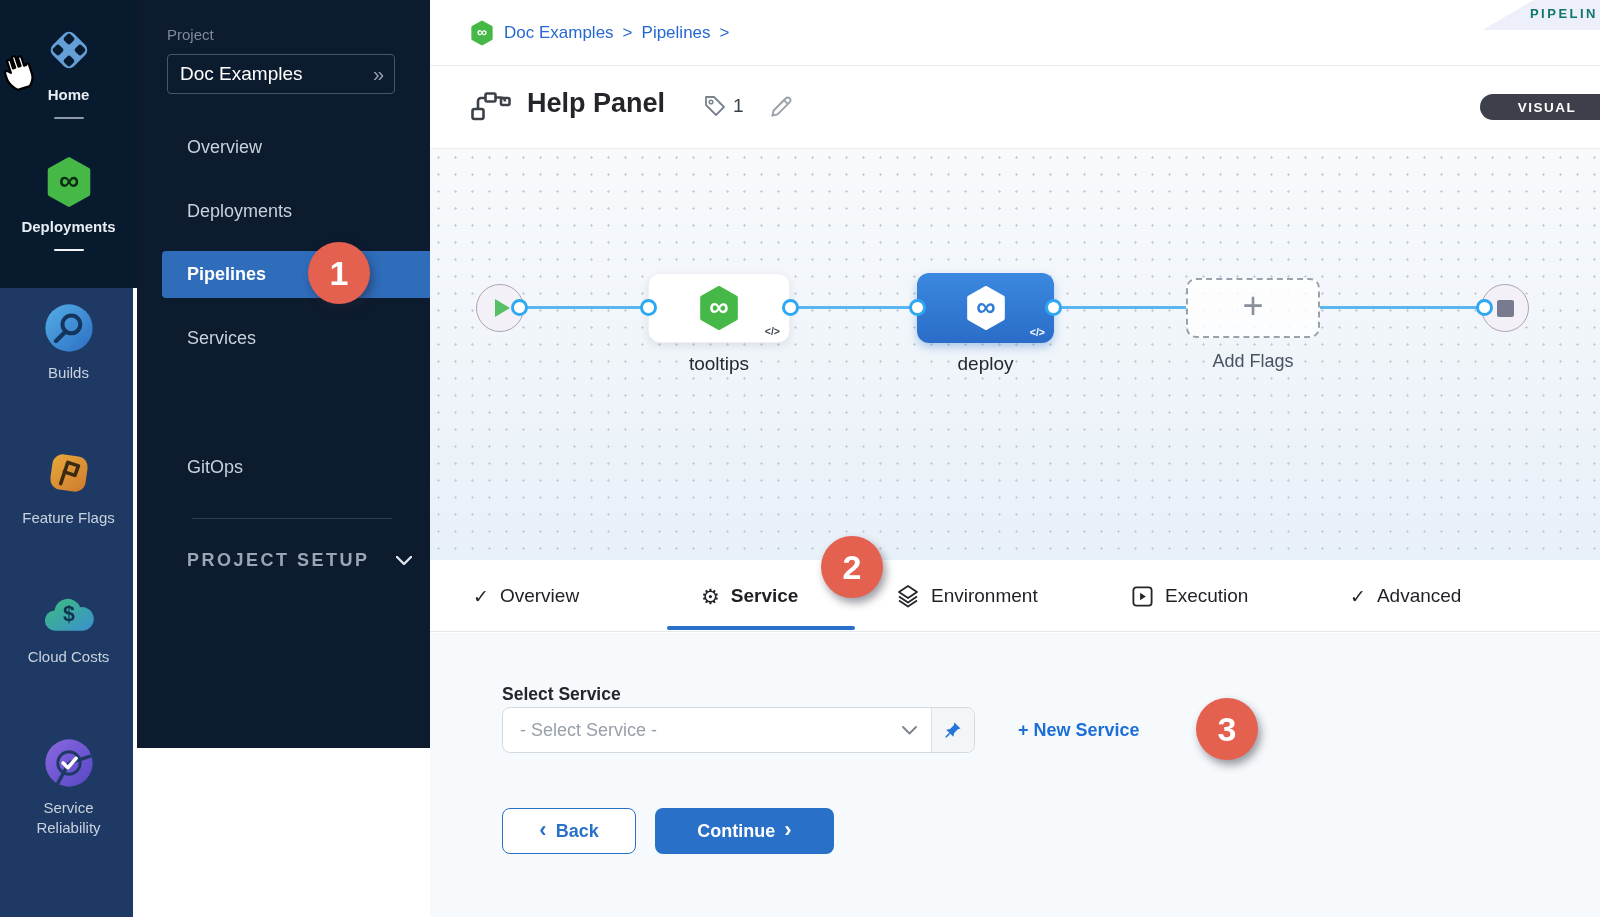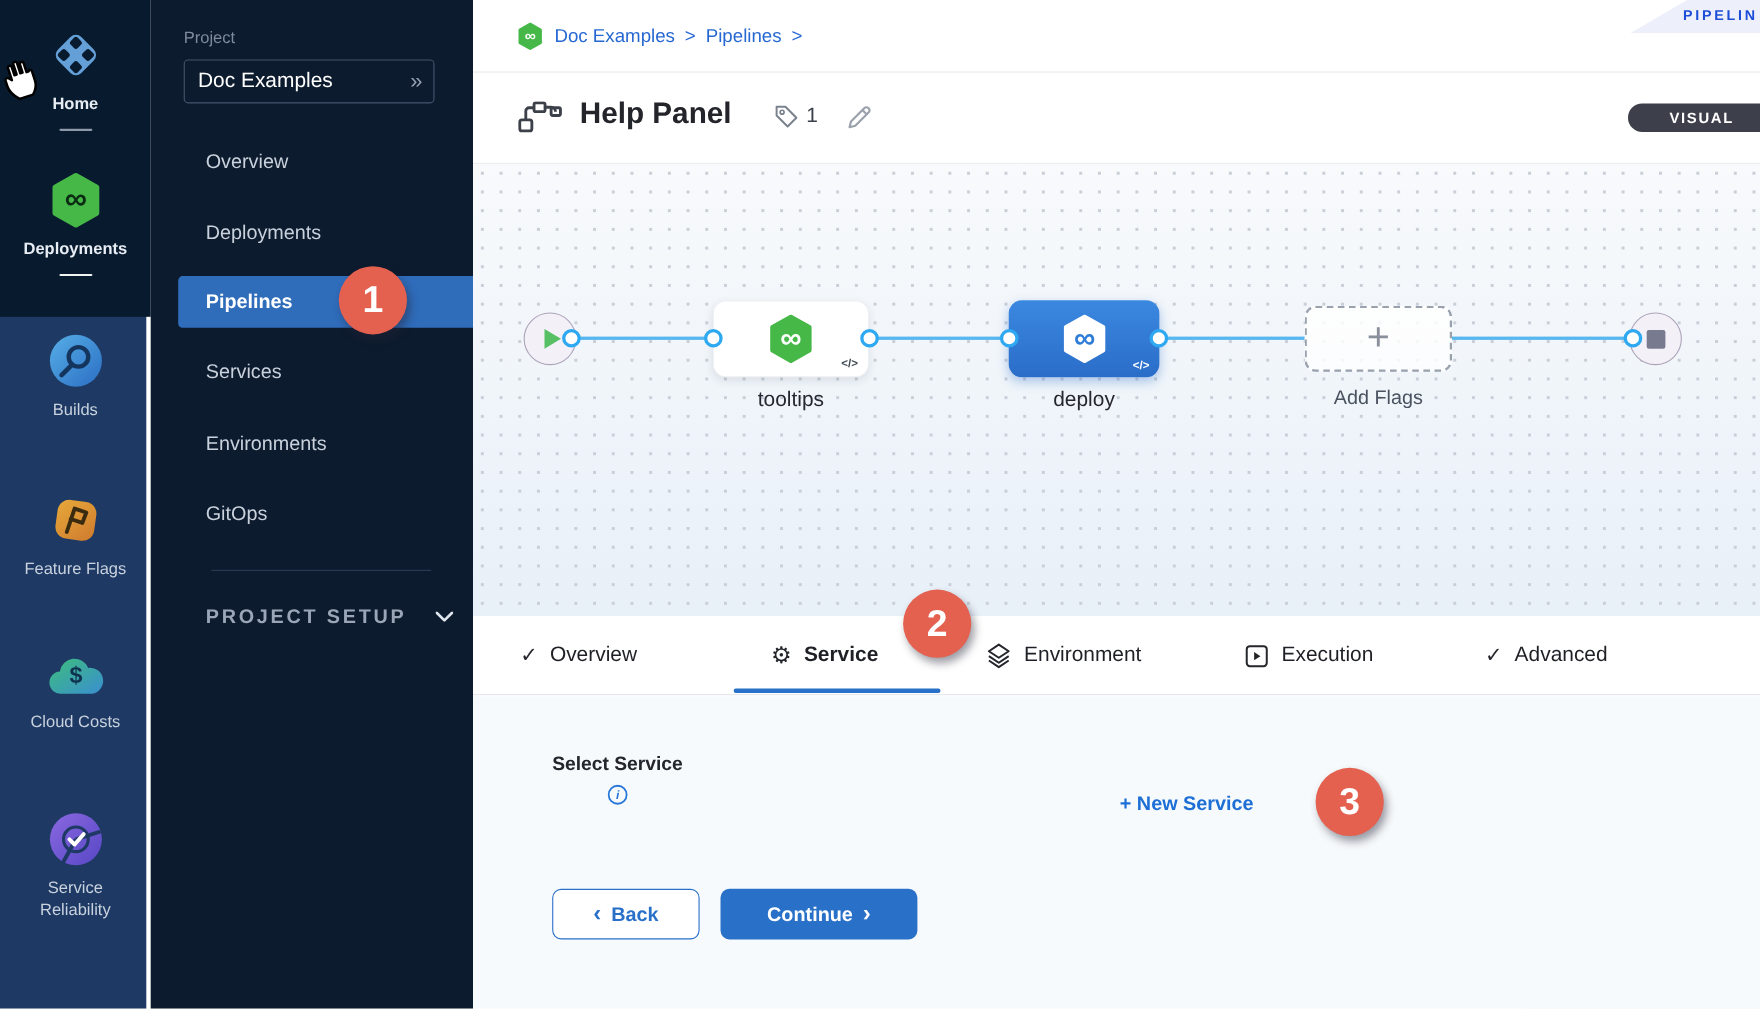--- a/index.html
+++ b/index.html
@@ -11,36 +11,36 @@
   .module-sidebar { position:absolute; left:0; top:0; width:133px; height:917px; background:#1e3a64; z-index:5; }
   .module-sidebar .top-zone { position:absolute; left:0; top:0; width:137px; height:288px; background:#081a2e; }
   .mod-item { position:absolute; left:0; width:137px; display:flex; flex-direction:column; align-items:center; gap:9px; cursor:pointer; }
   .mod-item .lbl { color:#e8edf4; font-size:15px; text-align:center; line-height:1.35; }
   .mod-item .lbl.dim { color:#c9d2de; }
   .mod-underline { width:30px; height:2px; border-radius:1px; margin-top:3px; }
   .u-gray { background:rgba(165,175,190,.85); }
   .u-white { background:rgba(255,255,255,.95); }
 
   
-  .project-sidebar { position:absolute; left:137px; top:0; width:293px; height:917px; background:#0d1b2e; z-index:4; }
+  .project-sidebar { position:absolute; left:137px; top:0; width:293px; height:748px; background:#0d1b2e; z-index:4; }
   .proj-label { position:absolute; left:30px; top:26px; font-size:15px; color:#7e8a9d; }
   .proj-box { position:absolute; left:30px; top:54px; width:228px; height:40px; border:1px solid #46546d; border-radius:4px; display:flex; align-items:center; padding:0 12px; cursor:pointer; }
   .proj-box .name { color:#fff; font-size:19px; flex:1; }
   .proj-box .dbl { color:#97a2b4; font-size:20px; letter-spacing:-2px; }
   .nav-item { position:absolute; left:0; width:293px; height:47px; display:flex; align-items:center; padding-left:50px; color:#c8d1dc; font-size:18px; cursor:pointer; }
   .nav-item.sel { background:#2f6cba; color:#fff; font-weight:600; margin-left:25px; width:268px; padding-left:25px; border-radius:4px 0 0 4px; }
   .ps-divider { position:absolute; left:55px; top:518px; width:200px; height:1px; background:#2c3c56; }
   .ps-footer { position:absolute; left:50px; top:550px; display:flex; align-items:center; gap:26px; cursor:pointer; }
   .ps-footer .txt { color:#9aa6b8; font-size:18px; font-weight:600; letter-spacing:2.5px; }
   .topbar { position:absolute; left:430px; top:0; right:0; height:66px; background:#fff; border-bottom:1px solid #e7eaee; z-index:2; }
   .crumbs { position:absolute; left:39px; top:20px; display:flex; align-items:center; gap:9px; font-size:17px; color:#2668d2; }
   .crumbs a { color:#2668d2; text-decoration:none; cursor:pointer; }
   .crumb-sep { color:#2668d2; }
   .ribbon { position:absolute; right:0; top:0; width:120px; height:30px; background:#edeffb; clip-path:polygon(28px 0,100% 0,100% 100%,0 100%); transform:skewX(-38deg) translateX(14px); z-index:3; }
-  .ribbon-text { position:absolute; right:2px; top:6px; z-index:4; color:#1d4ed8; font-size:13px; font-weight:700; letter-spacing:2.5px; }
+  .ribbon-text { position:absolute; right:2px; top:6px; z-index:4; color:#0f766e; font-size:13px; font-weight:700; letter-spacing:2.5px; }
 
   .titlebar { position:absolute; left:430px; top:67px; right:0; height:81px; background:#fff; }
   .page-title { position:absolute; left:97px; top:21px; font-size:27px; font-weight:700; color:#24252b; }
   .tag-wrap { position:absolute; left:273px; top:27px; display:flex; align-items:center; gap:6px; }
   .tag-count { font-size:19px; color:#3a4049; }
   .mode-pill { position:absolute; right:-14px; top:27px; width:134px; height:26px; background:#3d3f4a; border-radius:13px; color:#fff; font-size:13.5px; font-weight:700; letter-spacing:1.5px; display:flex; align-items:center; justify-content:center; cursor:pointer; }
 
   
   .canvas { position:absolute; left:430px; top:148px; right:0; height:412px; border-top:1px solid #eceef1;
     background-image:radial-gradient(circle,#c9cfd8 1.3px,rgba(0,0,0,0) 1.4px),linear-gradient(180deg,#f8fafc 0%,#e8f0f8 100%);
@@ -102,23 +102,20 @@
       </div>
     <div class="nav-item" style="top:188px;">
         <span>Deployments</span>
       </div>
     <div class="nav-item sel" style="top:251px;">
         <span>Pipelines</span>
       </div>
     <div class="nav-item" style="top:315px;">
         <span>Services</span>
       </div>
-    <div class="nav-item" style="top:380px;">
-        <span>Environments</span>
-      </div>
     <div class="nav-item" style="top:444px;">
         <span>GitOps</span>
       </div>
     <div class="ps-divider"></div>
     <div class="ps-footer">
       <span class="txt">PROJECT SETUP</span>
       <svg width="16" height="10" viewBox="0 0 16 10">
           <polyline points="1,1 8,8 15,1" fill="none" stroke="#dfe5ec" stroke-width="2.4" stroke-linecap="round" stroke-linejoin="round"></polyline>
         </svg>
     </div>
@@ -323,20 +320,34 @@
   </div>
 
   <div class="form-panel">
     <div class="fld-label">
       <span>Select Service</span>
       <svg width="19" height="19" viewBox="0 0 20 20">
         <circle cx="10" cy="10" r="8.6" fill="none" stroke="#2576d8" stroke-width="1.7"></circle>
         <text x="10" y="14.4" text-anchor="middle" font-size="11.5" font-weight="700" fill="#2576d8" font-style="italic">i</text>
       </svg>
     </div>
+    <div class="select-ctl">
+      <span class="ph">- Select Service -</span>
+      <span class="chev">
+        <svg width="15" height="9" viewBox="0 0 15 9">
+            <polyline points="1,1 7.5,7.5 14,1" fill="none" stroke="#7b828c" stroke-width="1.8" stroke-linecap="round" stroke-linejoin="round"></polyline>
+          </svg>
+      </span>
+      <span class="pin-seg">
+        <svg width="18" height="18" viewBox="0 0 24 24">
+          <path d="M14 2 L22 10 L18.5 11 L13.5 16 L12.5 21 L3 11.5 L8 10.5 L13 5.5 Z" fill="#2576d8"></path>
+          <line x1="7" y1="17" x2="3" y2="21" stroke="#2576d8" stroke-width="2.2" stroke-linecap="round"></line>
+        </svg>
+      </span>
+    </div>
     <div class="new-service">+ New Service</div>
     <button class="btn btn-back">
       <span class="bchev">‹</span>
       <span>Back</span>
     </button>
     <button class="btn btn-continue">
       <span>Continue</span>
       <span class="bchev">›</span>
     </button>
   </div>

